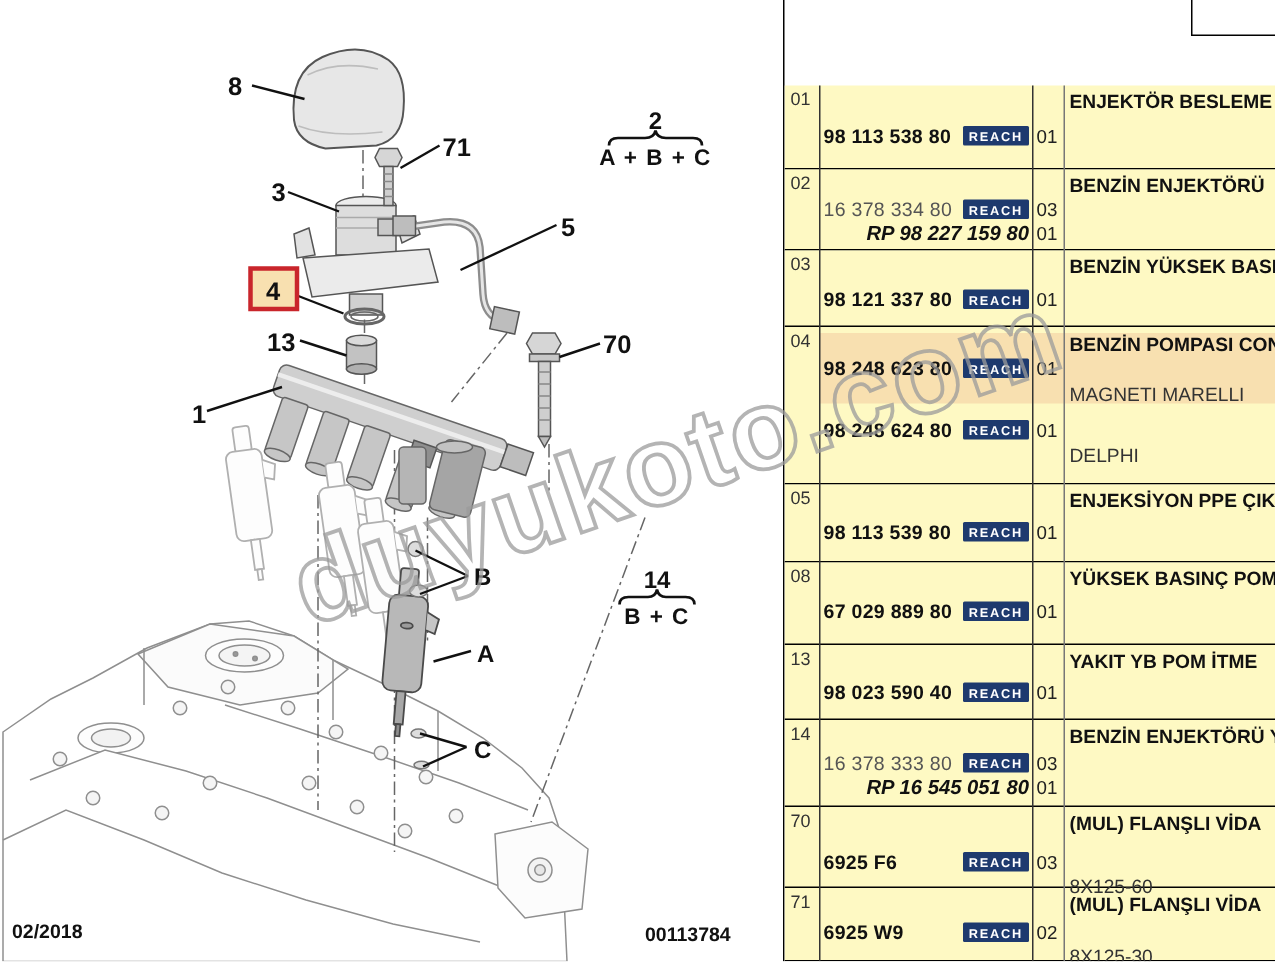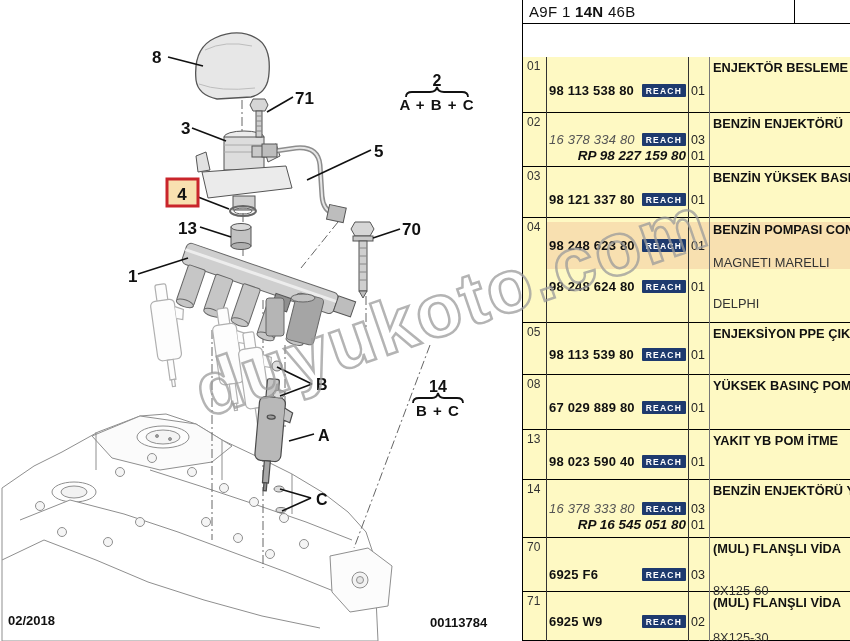--- a/index.html
+++ b/index.html
@@ -26,21 +26,21 @@
   .vline{position:absolute;top:57px;bottom:0;width:0;z-index:5;}
   .v1{left:23px;border-left:1px solid #333;}
   .v2{left:165px;border-left:1px solid #333;}
   .v3{left:186px;border-left:1px solid #777;}
 
   .trow{position:absolute;left:0;width:328px;border-bottom:1px solid #000;box-sizing:border-box;background:#fef9c3;}
   .ref{position:absolute;left:4px;top:2px;font-size:12px;color:#333;z-index:2;}
   .pline{position:absolute;left:26px;width:137px;height:17px;display:flex;
          justify-content:space-between;align-items:center;z-index:2;}
   .pnum{font-size:13px;font-weight:700;letter-spacing:.2px;white-space:nowrap;}
-  .pnum.alt{font-weight:400;font-style:italic;color:#555;}
+  .pnum.alt{font-weight:400;color:#555;}
   .rpline{position:absolute;left:26px;width:137px;text-align:right;font-size:13.5px;
           font-weight:700;font-style:italic;white-space:nowrap;z-index:2;}
   .reach{background:#1E3A6E;color:#fff;font-size:8.5px;font-weight:700;letter-spacing:1.2px;
          padding:3px 4px 2px 4px;line-height:1;border-radius:1px;}
   .qty{position:absolute;left:168px;font-size:12.5px;color:#222;z-index:2;}
   .dline{position:absolute;left:190px;right:1px;font-size:12.8px;font-weight:700;
          white-space:nowrap;overflow:hidden;z-index:2;}
   .dline.sec{font-weight:400;color:#333;margin-top:16px;}
   .hl{position:absolute;left:23px;right:0;background:#F8E0B0;z-index:1;}
 
@@ -266,23 +266,20 @@
         <path d="M413,403 Q413,398 419,398 L432,398 Q437,398 438,393 Q439,398 444,398 L457,398 Q463,398 463,403" fill="none" stroke="#111" stroke-width="1.8"></path>
         <text class="grp-f" x="438" y="416" text-anchor="middle">B + C</text>
       </g>
     </svg>
 
     <div class="footer-date">02/2018</div>
     <div class="footer-doc">00113784</div>
   </div>
 
   <div class="panel-table">
-    <div class="hdr-cell">
-      <span>A9F 1 </span><b>14N</b><span> 46B</span>
-    </div>
     <div class="hdr-right"></div>
 
     <div class="vline v1"></div>
     <div class="vline v2"></div>
     <div class="vline v3"></div>
 
     <div class="trow" style="top:57px;height:56px">
       <span class="ref">01</span>
       <div class="pline" style="top:25px">
         <span class="pnum">98 113 538 80</span>

